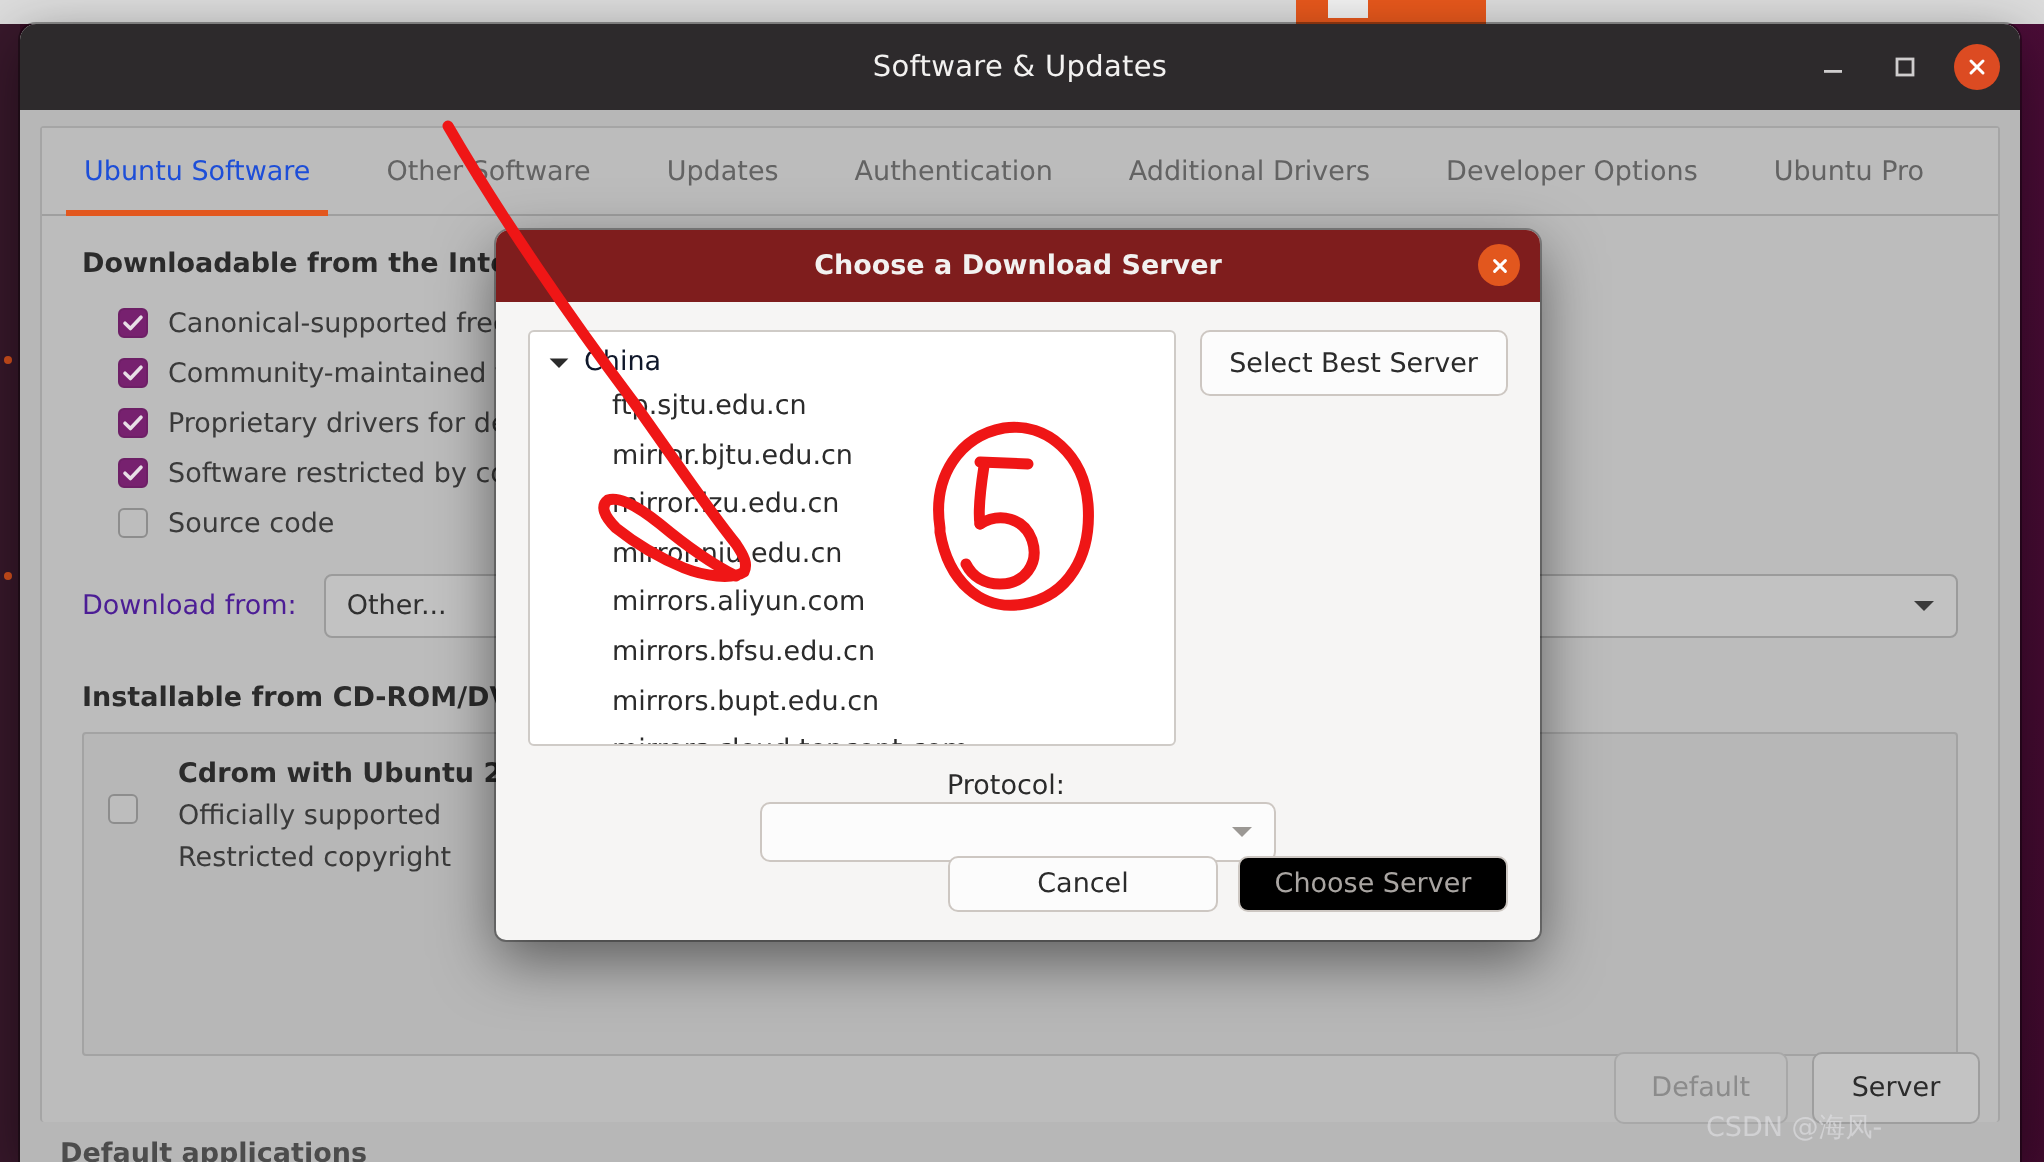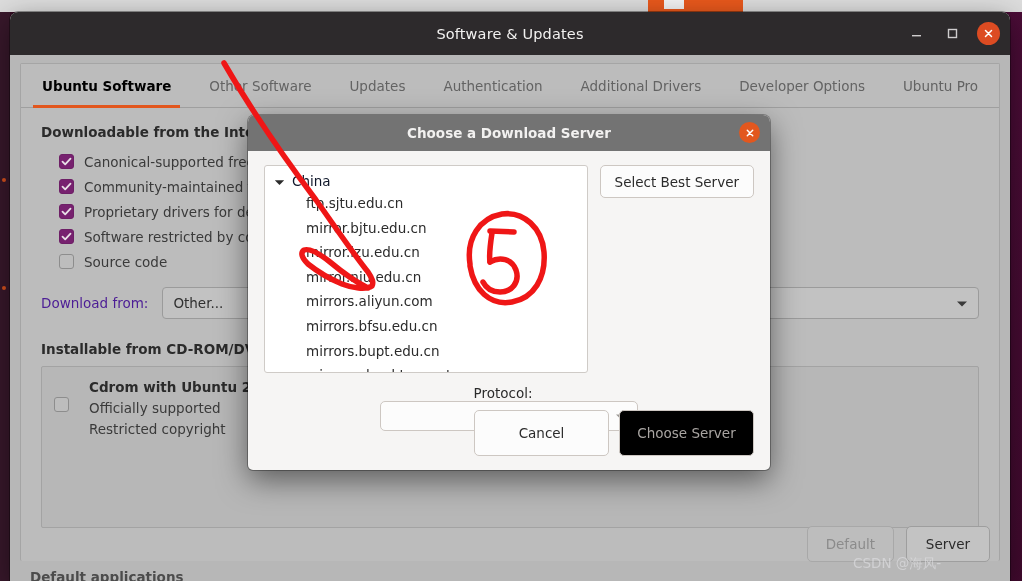--- a/index.html
+++ b/index.html
@@ -86,21 +86,21 @@
   #tabs {
     display: flex; align-items: flex-end; height: 44px;
     border-bottom: 1px solid #9f9f9f; background: #bcbcbc;
     padding: 0 2px;
   }
   .tab {
     padding: 0 19px; height: 43px; display: flex; align-items: center;
     font-size: 13.5px; color: #636363; position: relative; white-space: nowrap;
     cursor: default;
   }
-  .tab.active { color: #000000; font-weight: bold; }
+  .tab.active { color: #1d4ed8; font-weight: normal; }
   .tab.active::after {
     content: ""; position: absolute; left: 10px; right: 10px; bottom: -1px;
     height: 3px; background: #e2571e;
   }
 
   
   #page { padding: 16px 20px 0 20px; position: relative; height: 454px; }
   .sect-h { font-size: 13.5px; font-weight: bold; color: #2b2b2b; margin-bottom: 9px; }
   .chk-row { display: flex; align-items: center; height: 25px; margin-left: 18px; }
   .chk {
@@ -148,21 +148,21 @@
   .btn.disabled { color: #8b8b8b; background: #bdbdbd; border-color: #a8a8a8; }
 
   
   #dlg {
     position: absolute; left: 248px; top: 115px; width: 522px; height: 355px;
     background: #f6f5f4; border-radius: 7px 7px 5px 5px;
     box-shadow: 0 10px 30px rgba(0,0,0,.5), 0 0 0 1px rgba(0,0,0,.3);
     overflow: hidden; z-index: 40;
   }
   #dlg-title {
-    height: 36px; background: #737373; position: relative;
+    height: 36px; background: #7f1d1d; position: relative;
     display: flex; align-items: center; justify-content: center;
   }
   #dlg-title .t { color: #f2f1f0; font-size: 13.5px; font-weight: bold; }
   #dlg-close {
     position: absolute; right: 10px; top: 7px;
     width: 21px; height: 21px; border-radius: 50%; background: #e2571e;
     color: #fff; font-size: 11px; display: flex; align-items: center; justify-content: center;
   }
   #dlg-body { padding: 14px 16px 0 16px; display: flex; gap: 12px; }
   #srv-list {
@@ -188,21 +188,21 @@
     width: 258px; height: 30px; background: #fcfcfc;
     border: 1px solid #cdc7c2; border-radius: 5px;
     display: flex; align-items: center; padding: 0 10px; font-size: 13.5px; color: #2b2b2b;
   }
   #proto-combo .arrow { margin-left: auto; }
   #dlg-actions {
     position: absolute; right: 16px; bottom: 14px;
     display: flex; gap: 10px;
   }
   .dbtn {
-    min-width: 135px; height: 46px; padding: 8px 16px;
+    min-width: 135px; height: 28px; padding: 8px 16px;
     background: #fcfcfc; border: 1px solid #cdc7c2; border-radius: 5px;
     font-size: 13.5px; color: #2b2b2b;
     display: flex; align-items: center; justify-content: center; white-space: nowrap;
   }
   .dbtn.disabled { color: #a9a5a2; background: #000000; }
 
   
   #annot { position: absolute; inset: 0; z-index: 60; pointer-events: none; }
 
   

